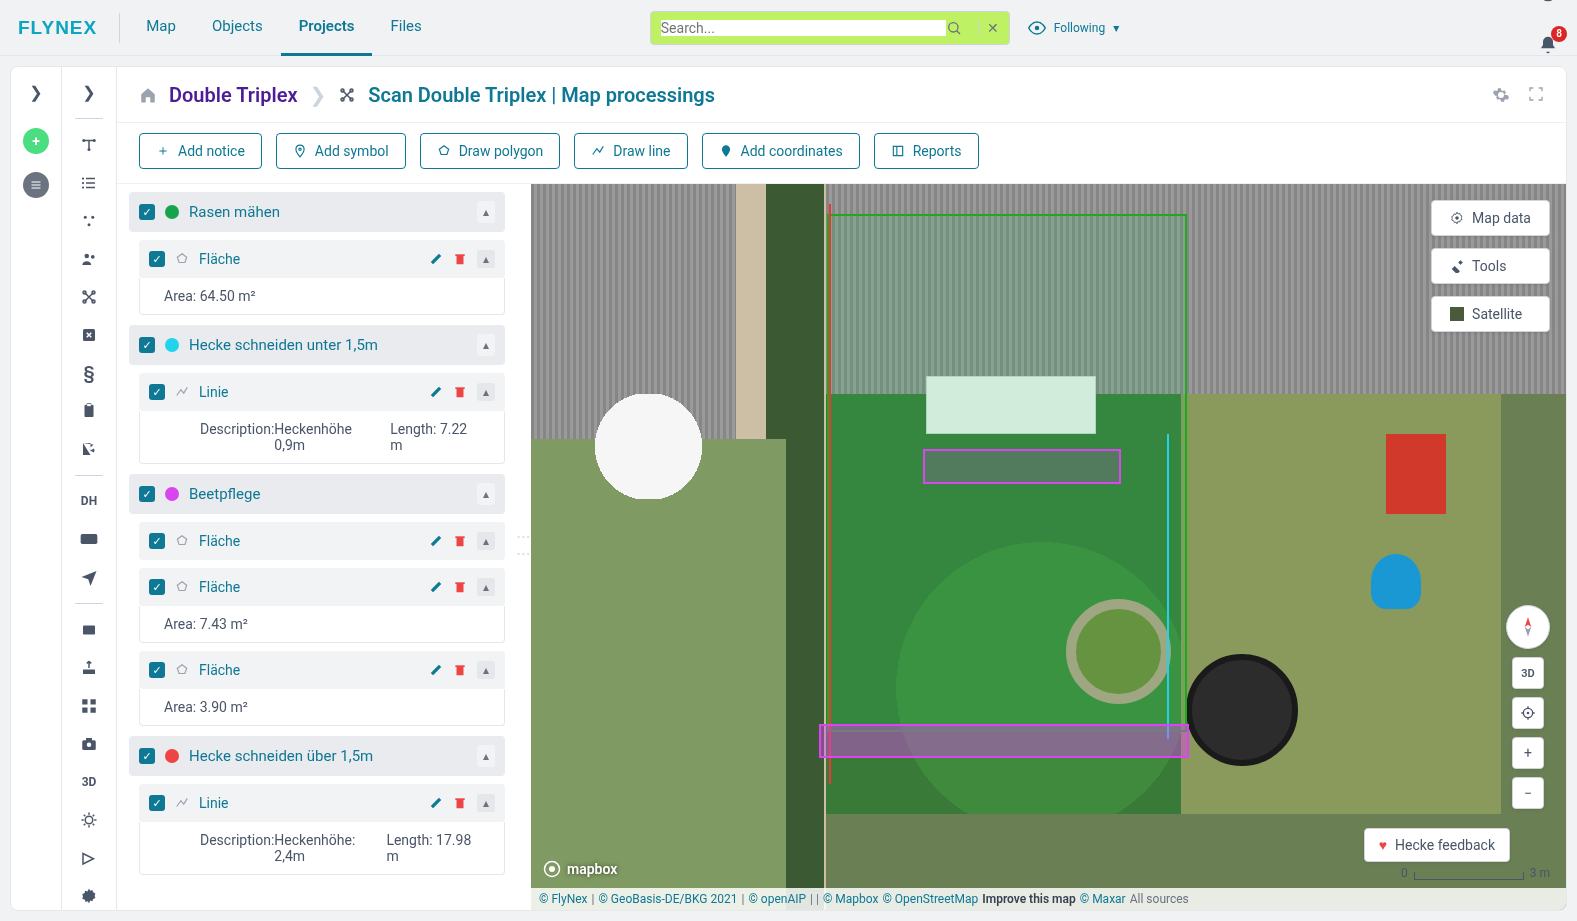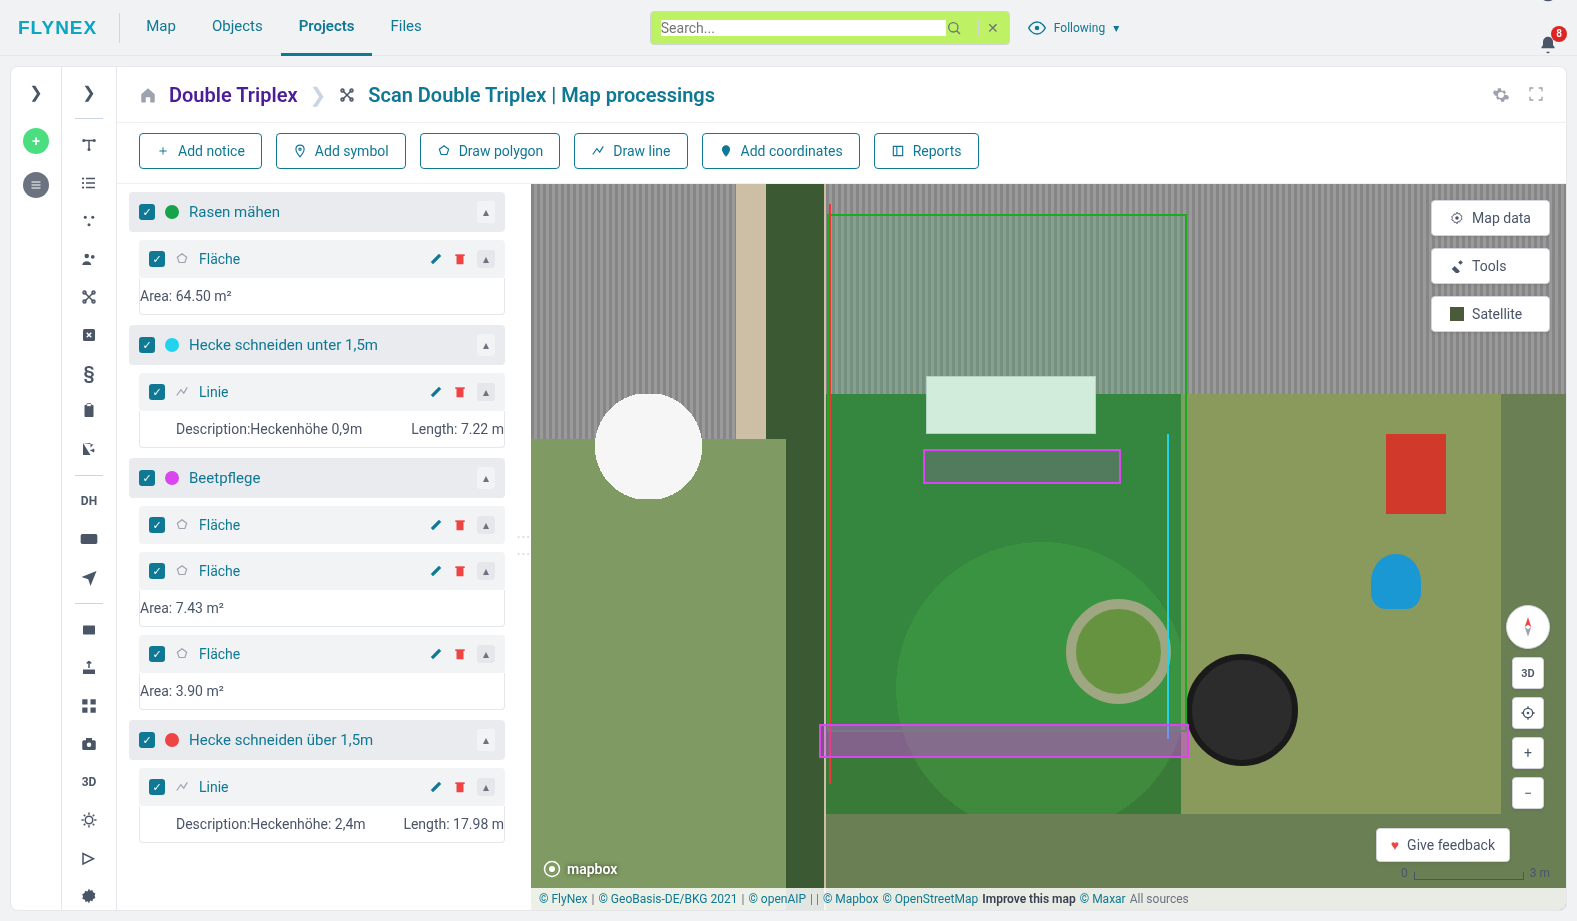--- a/index.html
+++ b/index.html
@@ -66,21 +66,21 @@
 .ghead .coll { margin-left:auto; color:#6b7280; font-size:12px; padding:4px 6px; background:#f1f3f5; border-radius:3px;}
 
 .item { margin:8px 0 0 10px; }
 .ihead { background:#f1f3f5; height:38px; border-radius:4px; display:flex; align-items:center; padding:0 10px; gap:10px; color:#0f7894; font-size:14px;}
 .ihead .cb { width:16px; height:16px; background:#0f7894; border-radius:3px; display:flex; align-items:center; justify-content:center; color:#fff; font-size:11px;}
 .ihead .ico { color:#9ca3af; font-size:14px;}
 .ihead .ra { margin-left:auto; display:flex; gap:10px; align-items:center;}
 .ihead .edit { color:#0f7894;}
 .ihead .del { color:#ef4444;}
 .ihead .coll { color:#6b7280; font-size:12px; padding:2px 6px; background:#e5e7eb; border-radius:3px;}
-.ibody { background:#fff; border:1px solid #e5e7eb; border-top:none; border-radius:0 0 4px 4px; padding:10px 0; color:#4a5568; font-size:14px; display:flex; justify-content:space-between; gap:10px; align-items:flex-start;}
+.ibody { background:#fff; border:1px solid #e5e7eb; border-top:none; border-radius:0 0 4px 4px; padding:10px 24px; color:#4a5568; font-size:14px; display:flex; justify-content:space-between; gap:10px; align-items:flex-start;}
 .ibody .lcol{ display:flex; flex-direction:row;margin-left:36px;}
 .ibody.single { justify-content:flex-start;}
 
 
 .mapwrap { flex:1; position:relative; background:#6b7f55; overflow:hidden;}
 .mapbg { position:absolute; inset:0; }
 .roof { position:absolute; background:repeating-linear-gradient(90deg,#868686 0 3px,#9a9a9a 3px 6px);}
 .roof.r1 { left:0; top:0; width:210px; height:255px; }
 .roof.r2 { left:295px; top:0; width:893px; height:210px; }
 .lawn { position:absolute; left:0; top:255px; width:255px; height:480px; background:#7f9a62;}
@@ -651,21 +651,21 @@
                   <circle cx="12" cy="12" r="1" fill="currentColor"></circle>
                   <path d="M12 2v3M12 19v3M2 12h3M19 12h3"></path>
                 </svg>
               </div>
             <div class="ctrlsq">+</div>
             <div class="ctrlsq">−</div>
           </div>
 
           <div class="feedback">
             <span class="heart">♥</span>
-            <span>Give feedback</span>
+            <span>Hecke feedback</span>
           </div>
 
           <div class="scale">
             <span>0</span>
             <div class="bar"></div>
             <span>3 m</span>
           </div>
 
           <div class="mblogo">
             <svg width="18" height="18" viewBox="0 0 24 24" fill="#fff">

